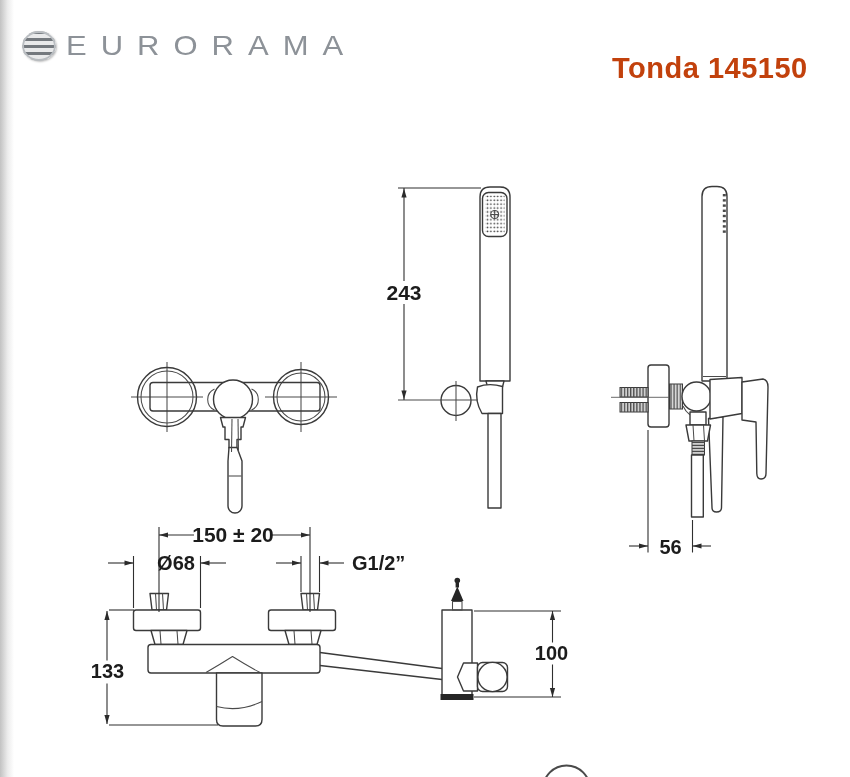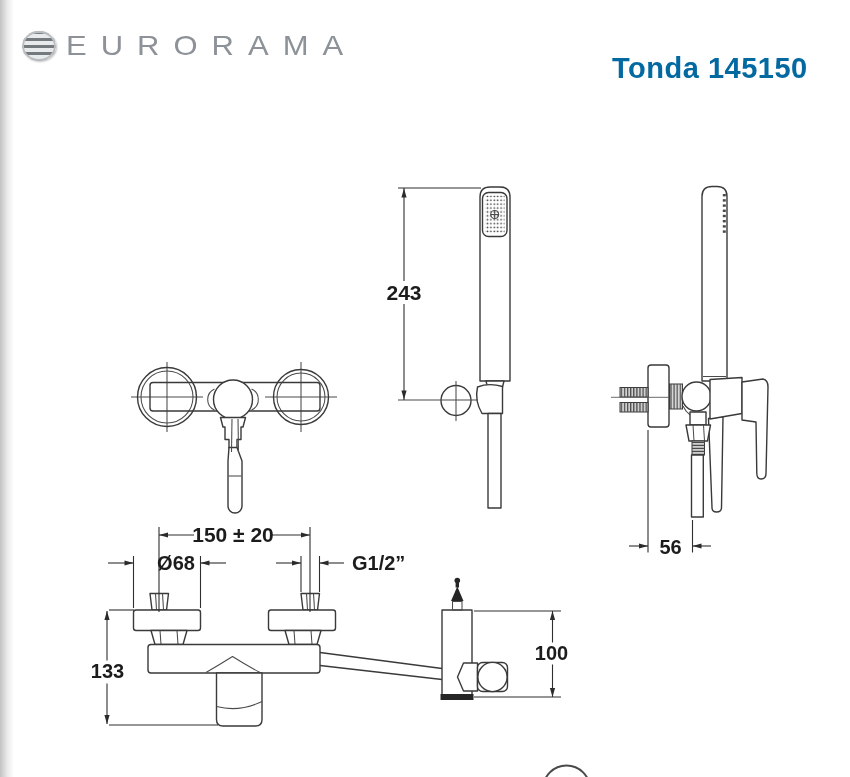--- a/index.html
+++ b/index.html
@@ -10,21 +10,21 @@
   .header{position:absolute;left:0;top:0;width:714px;height:110px;}
   .logo{position:absolute;left:22px;top:28px;display:flex;align-items:center;}
   .logo-icon{display:inline-block;width:34px;height:30px;border-radius:50%;
         background:
           repeating-linear-gradient(to bottom,#74797e 0 3px,#e9eaeb 3px 7px),
           linear-gradient(#d5d7d9,#9aa0a5);
         box-shadow:inset 0 0 0 2px #b9bdc1, 1px 1px 2px rgba(0,0,0,0.25);}
   .logo-text{margin-left:10px;font-size:31px;font-weight:400;color:#8d9298;
         letter-spacing:14px;transform:scaleY(0.92);transform-origin:left center;white-space:nowrap;}
   .title{position:absolute;left:612px;top:52px;width:230px;font-size:29px;font-weight:700;
-        color:#0369a1;letter-spacing:0.5px;white-space:nowrap;}
+        color:#c2410c;letter-spacing:0.5px;white-space:nowrap;}
   svg{position:absolute;left:0;top:0;}
   .ln{stroke:#3a3a3a;stroke-width:1.4;fill:none;stroke-linejoin:round;}
   .lnw{stroke:#3a3a3a;stroke-width:1.4;fill:#ffffff;stroke-linejoin:round;}
   .thin{stroke:#4a4a4a;stroke-width:1.05;fill:none;}
   .hair{stroke:#5a5a5a;stroke-width:0.9;fill:none;}
   .dimln{stroke:#2f2f2f;stroke-width:1.1;fill:none;}
   .arr{fill:#2b2b2b;stroke:none;}
   .dark{fill:#262626;stroke:none;}
   .mask{fill:#ffffff;stroke:none;}
   .dim{font:600 20px "Liberation Sans",sans-serif;fill:#1c1c1c;}

